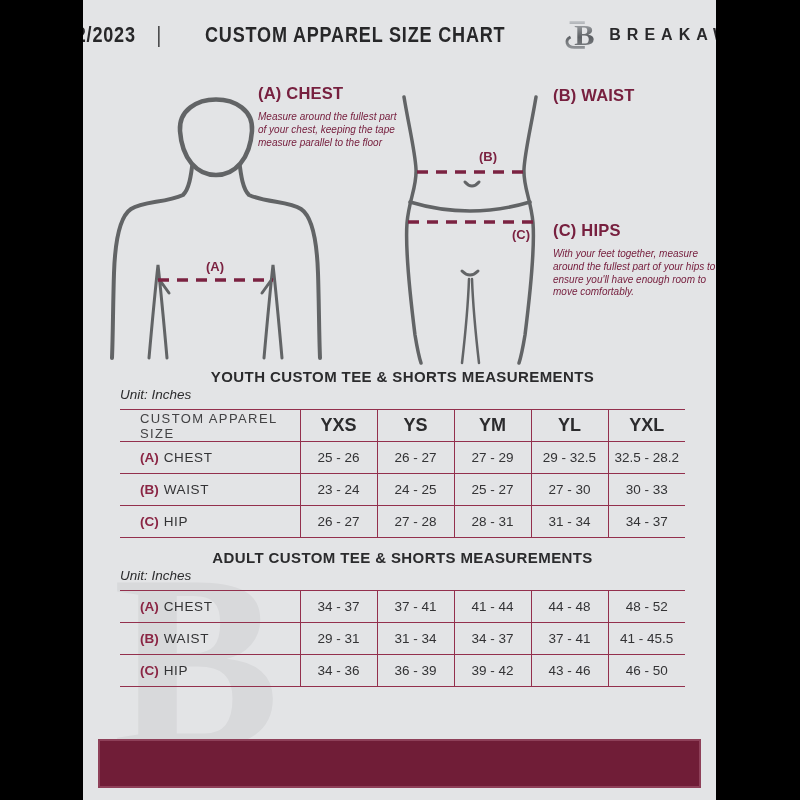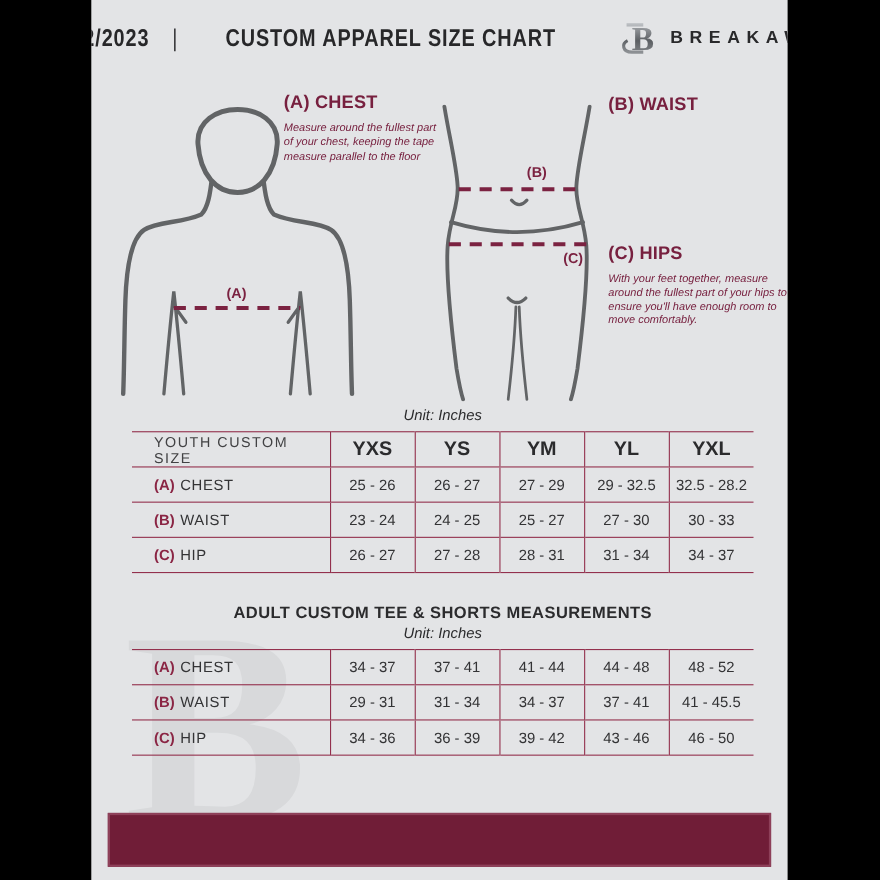--- a/index.html
+++ b/index.html
@@ -31,21 +31,21 @@
   .inst h3{font-size:16.5px;font-weight:bold;margin:0 0 8px;letter-spacing:0.2px;}
   .inst p{font-style:italic;font-size:10px;line-height:1.28;margin:0;}
   #inst-a{left:175px;top:84px;width:142px;}
   #inst-b{left:470px;top:86px;width:156px;}
   #inst-c{left:470px;top:221px;width:170px;}
   
   .tbl-section{position:absolute;left:37px;width:565px;z-index:2;}
   #youth-section{top:368px;}
   #adult-section{top:549px;}
   .tbl-title{text-align:center;font-weight:bold;font-size:15px;color:#2b2b2d;letter-spacing:0.4px;}
-  .tbl-unit{text-align:center;font-style:italic;font-size:13.5px;color:#2b2b2d;margin-top:2px;}
+  .tbl-unit{text-align:left;font-style:italic;font-size:13.5px;color:#2b2b2d;margin-top:2px;}
   table{width:565px;border-collapse:collapse;margin-top:7px;table-layout:fixed;
         border-top:1.5px solid #93304d;border-bottom:1.5px solid #93304d;}
   col.c-label{width:180px;}
   col.c-size{width:77px;}
   tr + tr{border-top:1.5px solid #93304d;}
   th,td{padding:0;height:31px;font-size:13.5px;color:#333335;background:transparent;vertical-align:middle;}
   th.sz,td.val{border-left:1.5px solid #93304d;text-align:center;}
   th.lbl,td.lbl{text-align:left;padding-left:20px;}
   th.lbl{font-weight:normal;letter-spacing:1.4px;font-size:13px;color:#424244;}
   th.sz{font-weight:bold;font-size:18px;color:#2b2b2d;}
@@ -119,33 +119,34 @@
     <h3>(B) WAIST</h3>
   </div>
   <div class="inst" id="inst-c">
     <h3>(C) HIPS</h3>
     <p>With your feet together, measure around the fullest part of your hips to ensure you'll have enough room to move comfortably.</p>
   </div>
 
   <div class="watermark">B</div>
 
   <div class="tbl-section" id="youth-section">
+    <div class="tbl-title">YOUTH CUSTOM TEE &amp; SHORTS MEASUREMENTS</div>
     <div class="tbl-unit">Unit: Inches</div>
     <table>
       <colgroup>
           <col class="c-label">
           <col class="c-size">
           <col class="c-size">
           <col class="c-size">
           <col class="c-size">
           <col class="c-size">
         </colgroup>
       <tbody>
           <tr>
-        <th class="lbl">YOUTH CUSTOM SIZE</th>
+        <th class="lbl">CUSTOM APPAREL SIZE</th>
         <th class="sz">YXS</th>
         <th class="sz">YS</th>
         <th class="sz">YM</th>
         <th class="sz">YL</th>
         <th class="sz">YXL</th>
       </tr>
       <tr>
         <td class="lbl"><span class="pfx">(A)</span><span class="lblname">CHEST</span></td>
         <td class="val">25 - 26</td>
         <td class="val">26 - 27</td>

